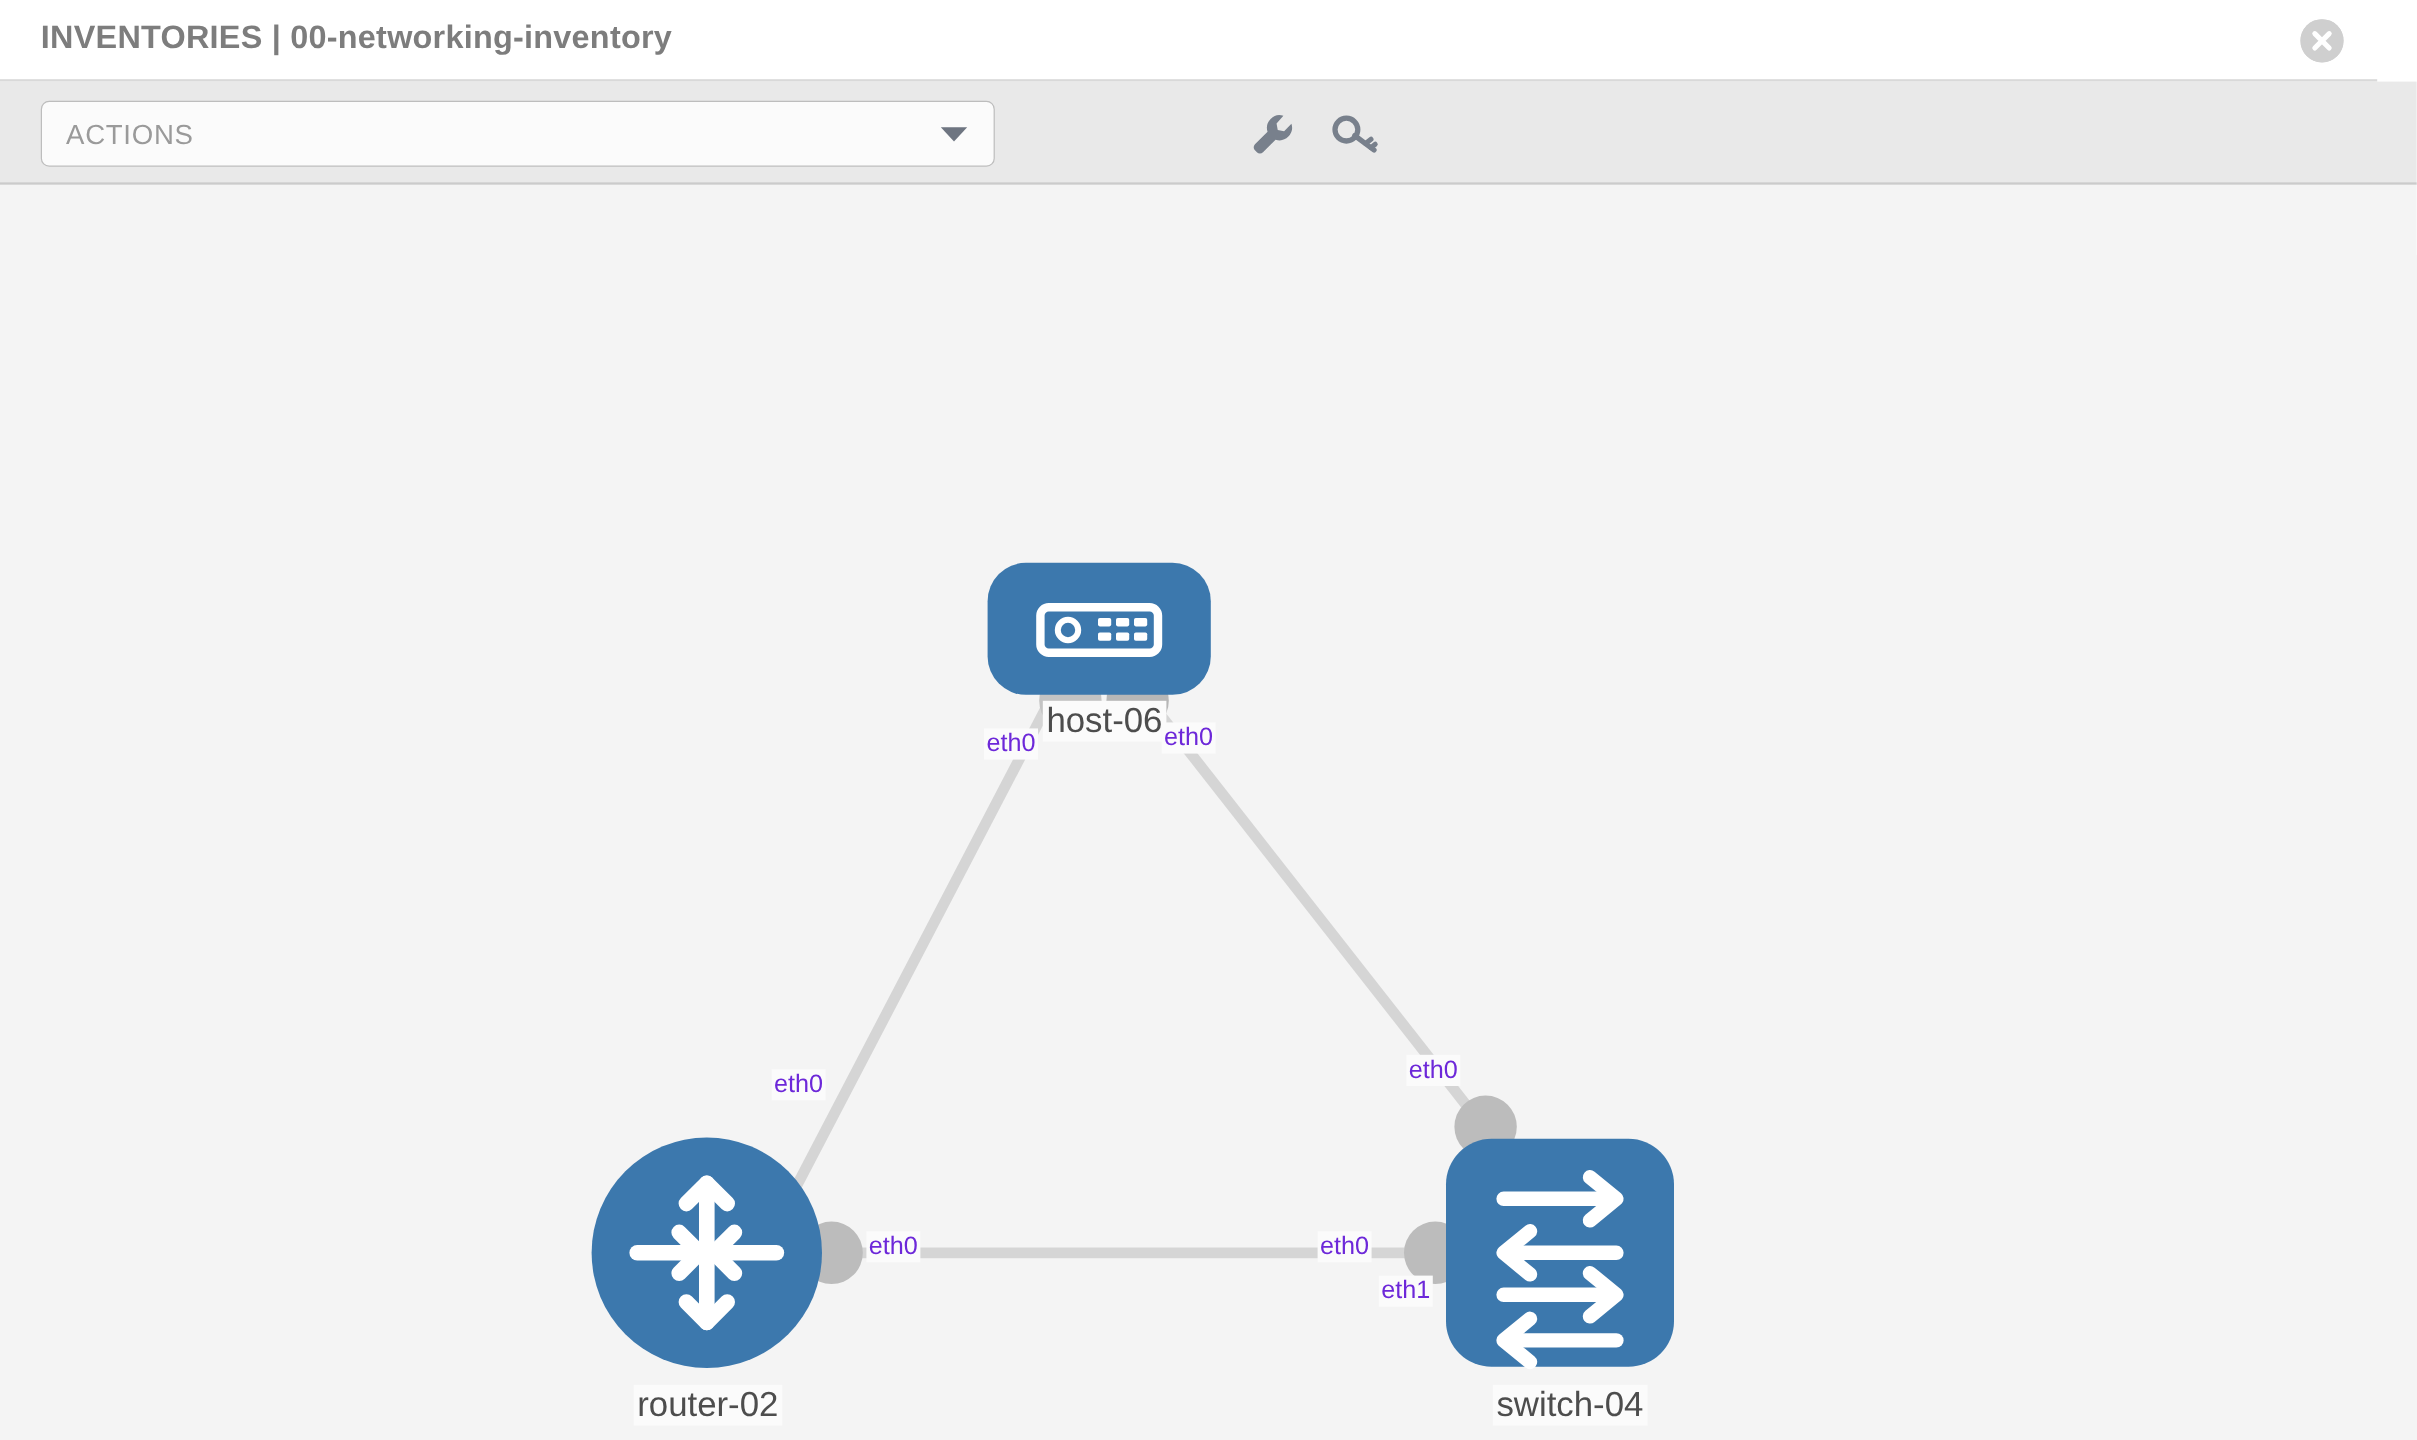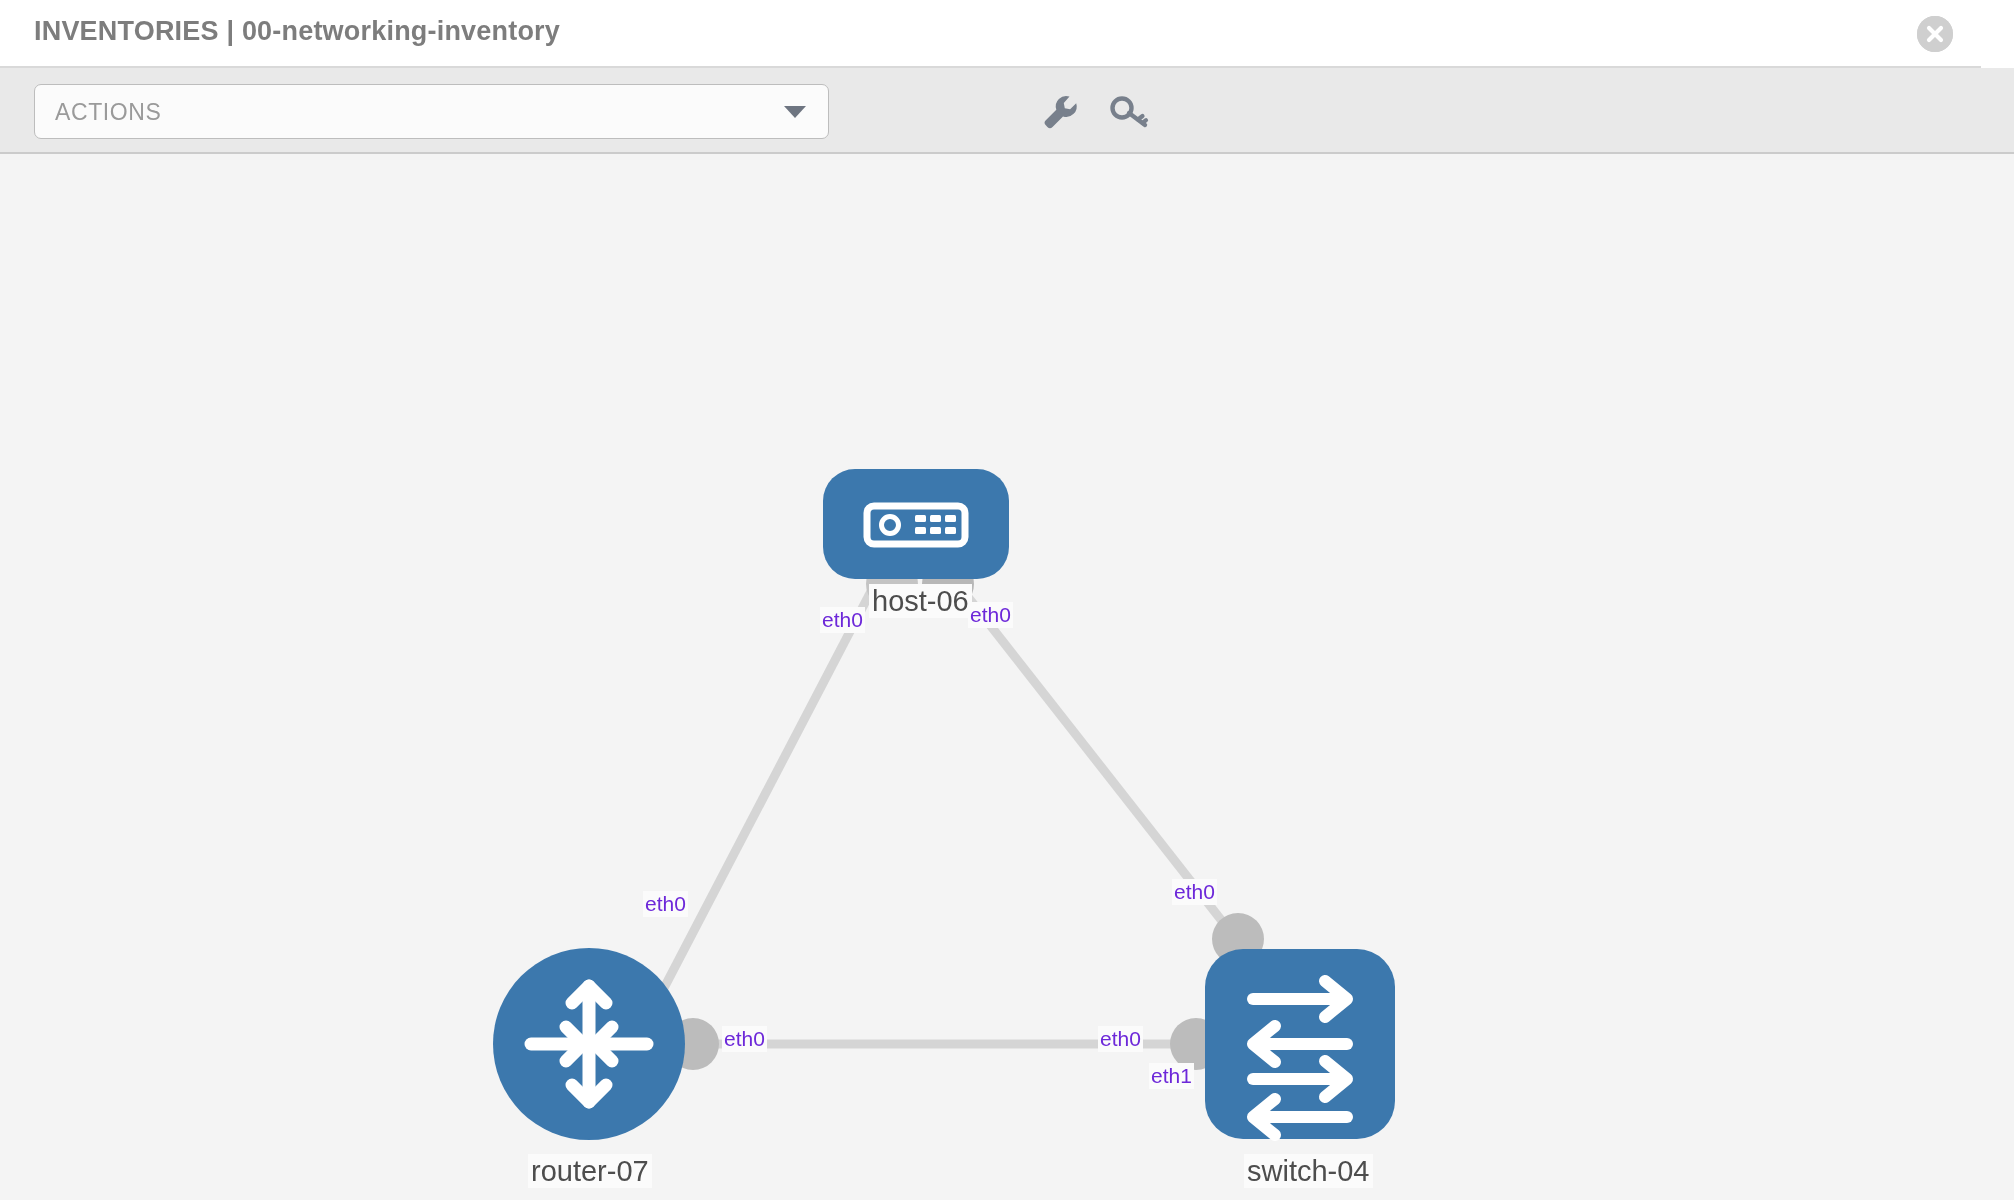--- a/index.html
+++ b/index.html
@@ -264,21 +264,21 @@
           <line x1="1253" y1="925" x2="1345" y2="925"></line>
           <polyline points="1325,907 1347,925 1325,943"></polyline>
 
           <line x1="1347" y1="963" x2="1255" y2="963"></line>
           <polyline points="1275,945 1253,963 1275,981"></polyline>
         </g>
       </g>
     </svg>
 
     <div class="node-label" style="left:869px; top:430px;">host-06</div>
-    <div class="node-label" style="left:528px; top:1000px;">router-07</div>
+    <div class="node-label" style="left:528px; top:1000px;">router-02</div>
     <div class="node-label" style="left:1244px; top:1000px;">switch-04</div>
 
     <div class="iface-label" style="left:820px; top:453px;">eth0</div>
     <div class="iface-label" style="left:968px; top:448px;">eth0</div>
     <div class="iface-label" style="left:643px; top:737px;">eth0</div>
     <div class="iface-label" style="left:1172px; top:725px;">eth0</div>
     <div class="iface-label" style="left:722px; top:872px;">eth0</div>
     <div class="iface-label" style="left:1098px; top:872px;">eth0</div>
     <div class="iface-label" style="left:1117px; top:909px;margin-left:32px;">eth1</div>
 

